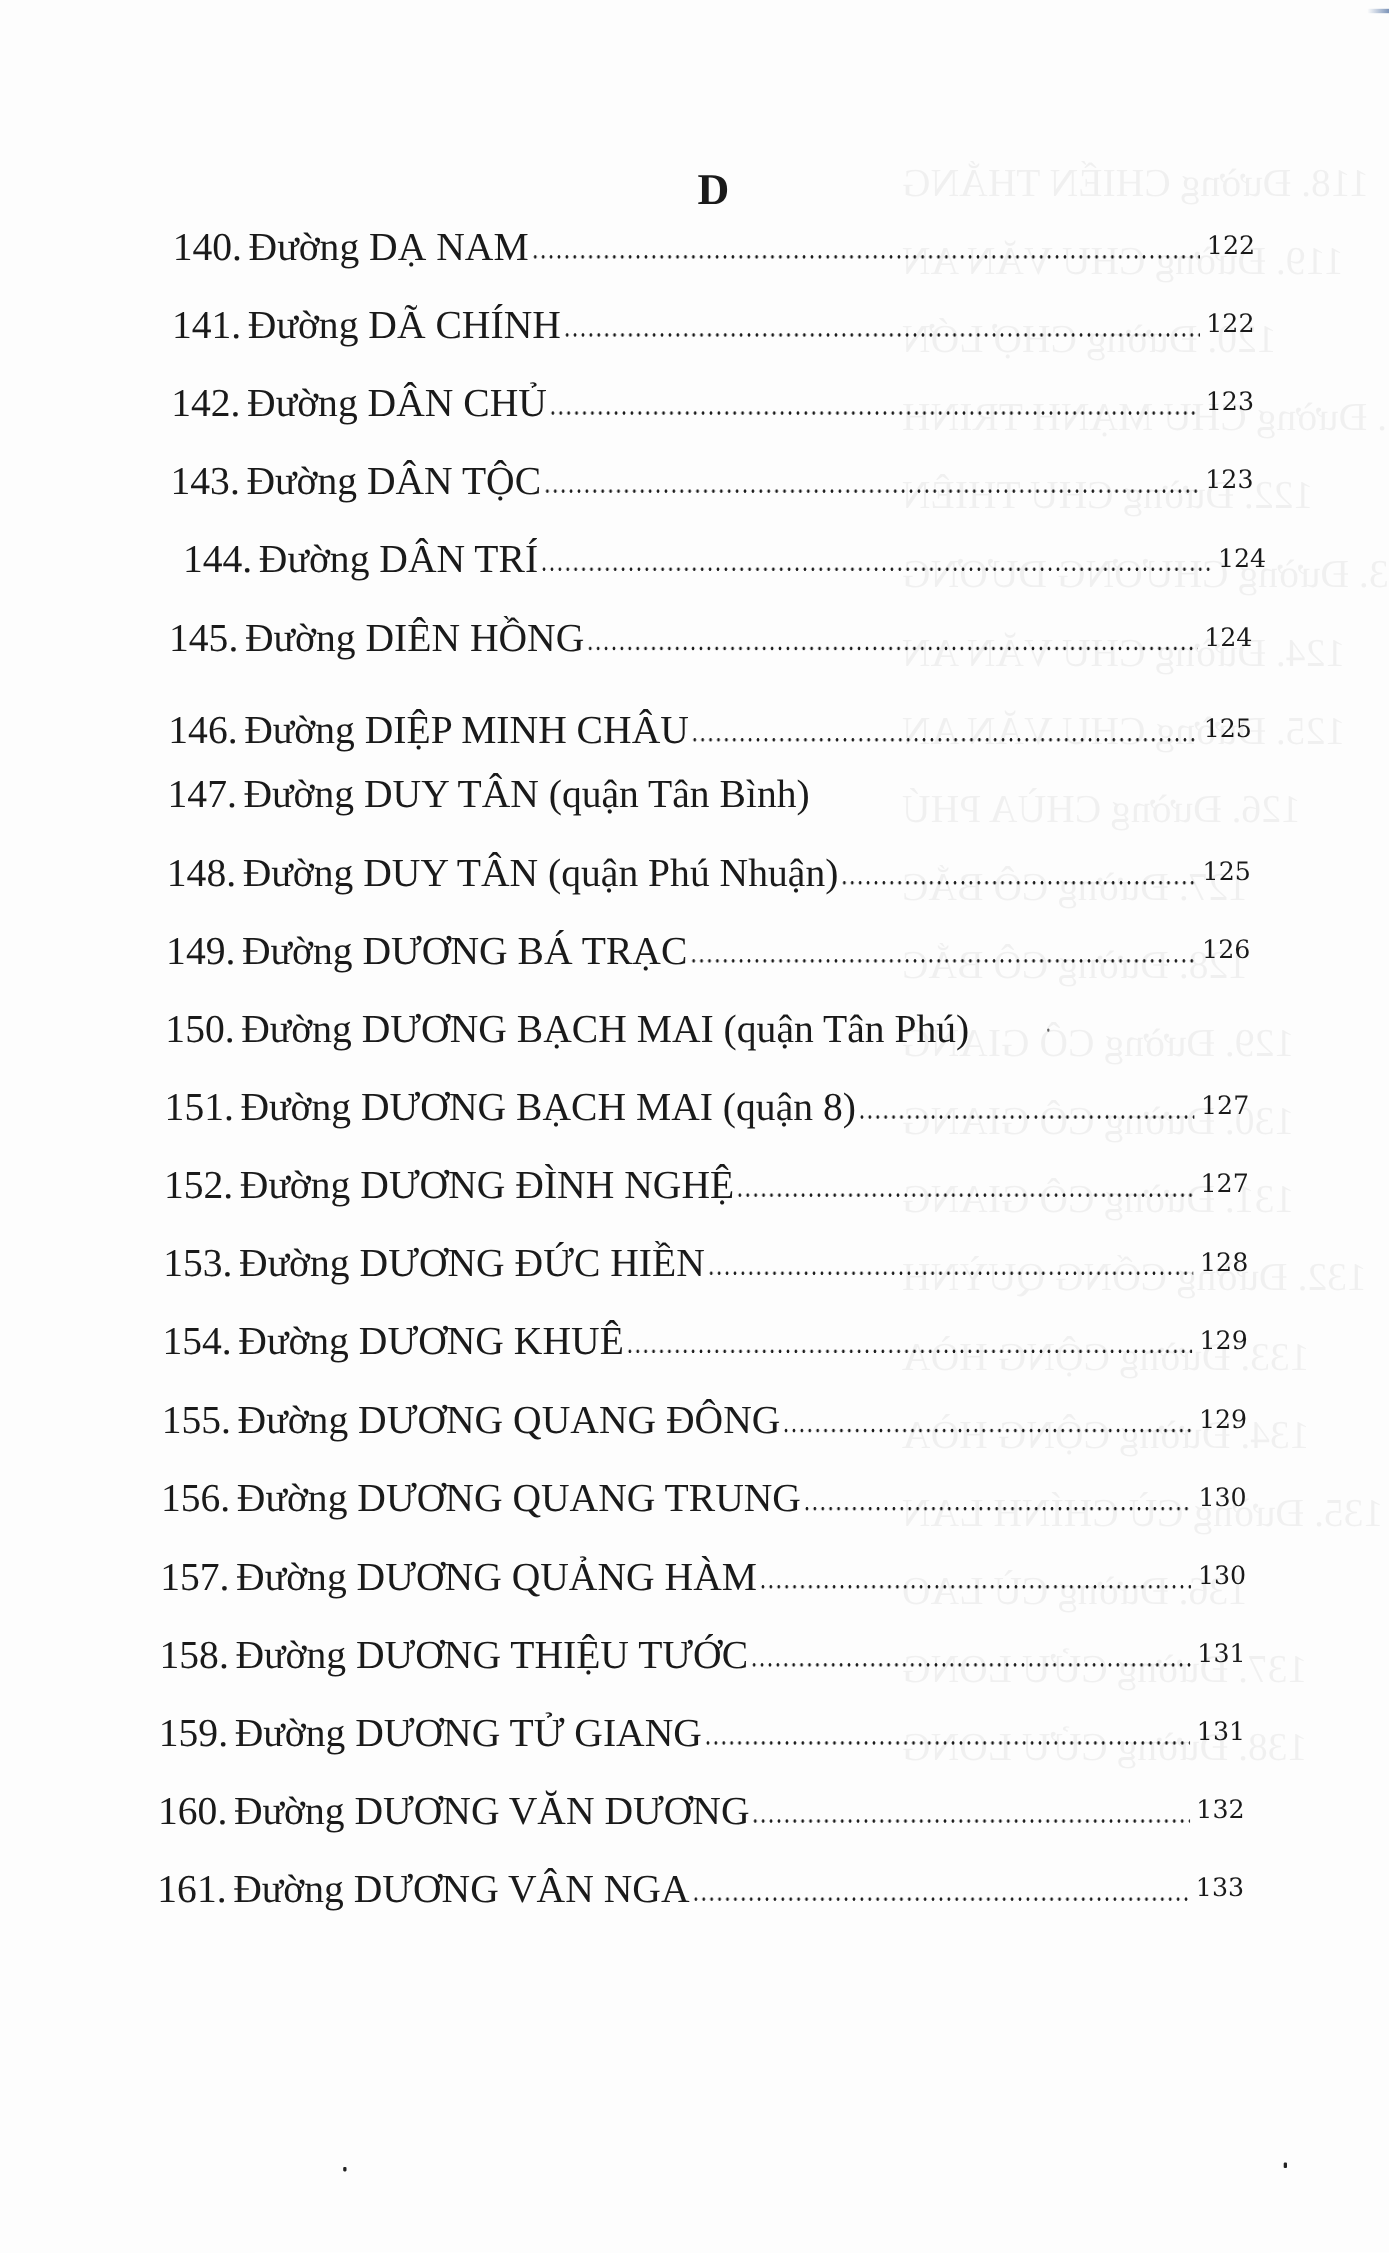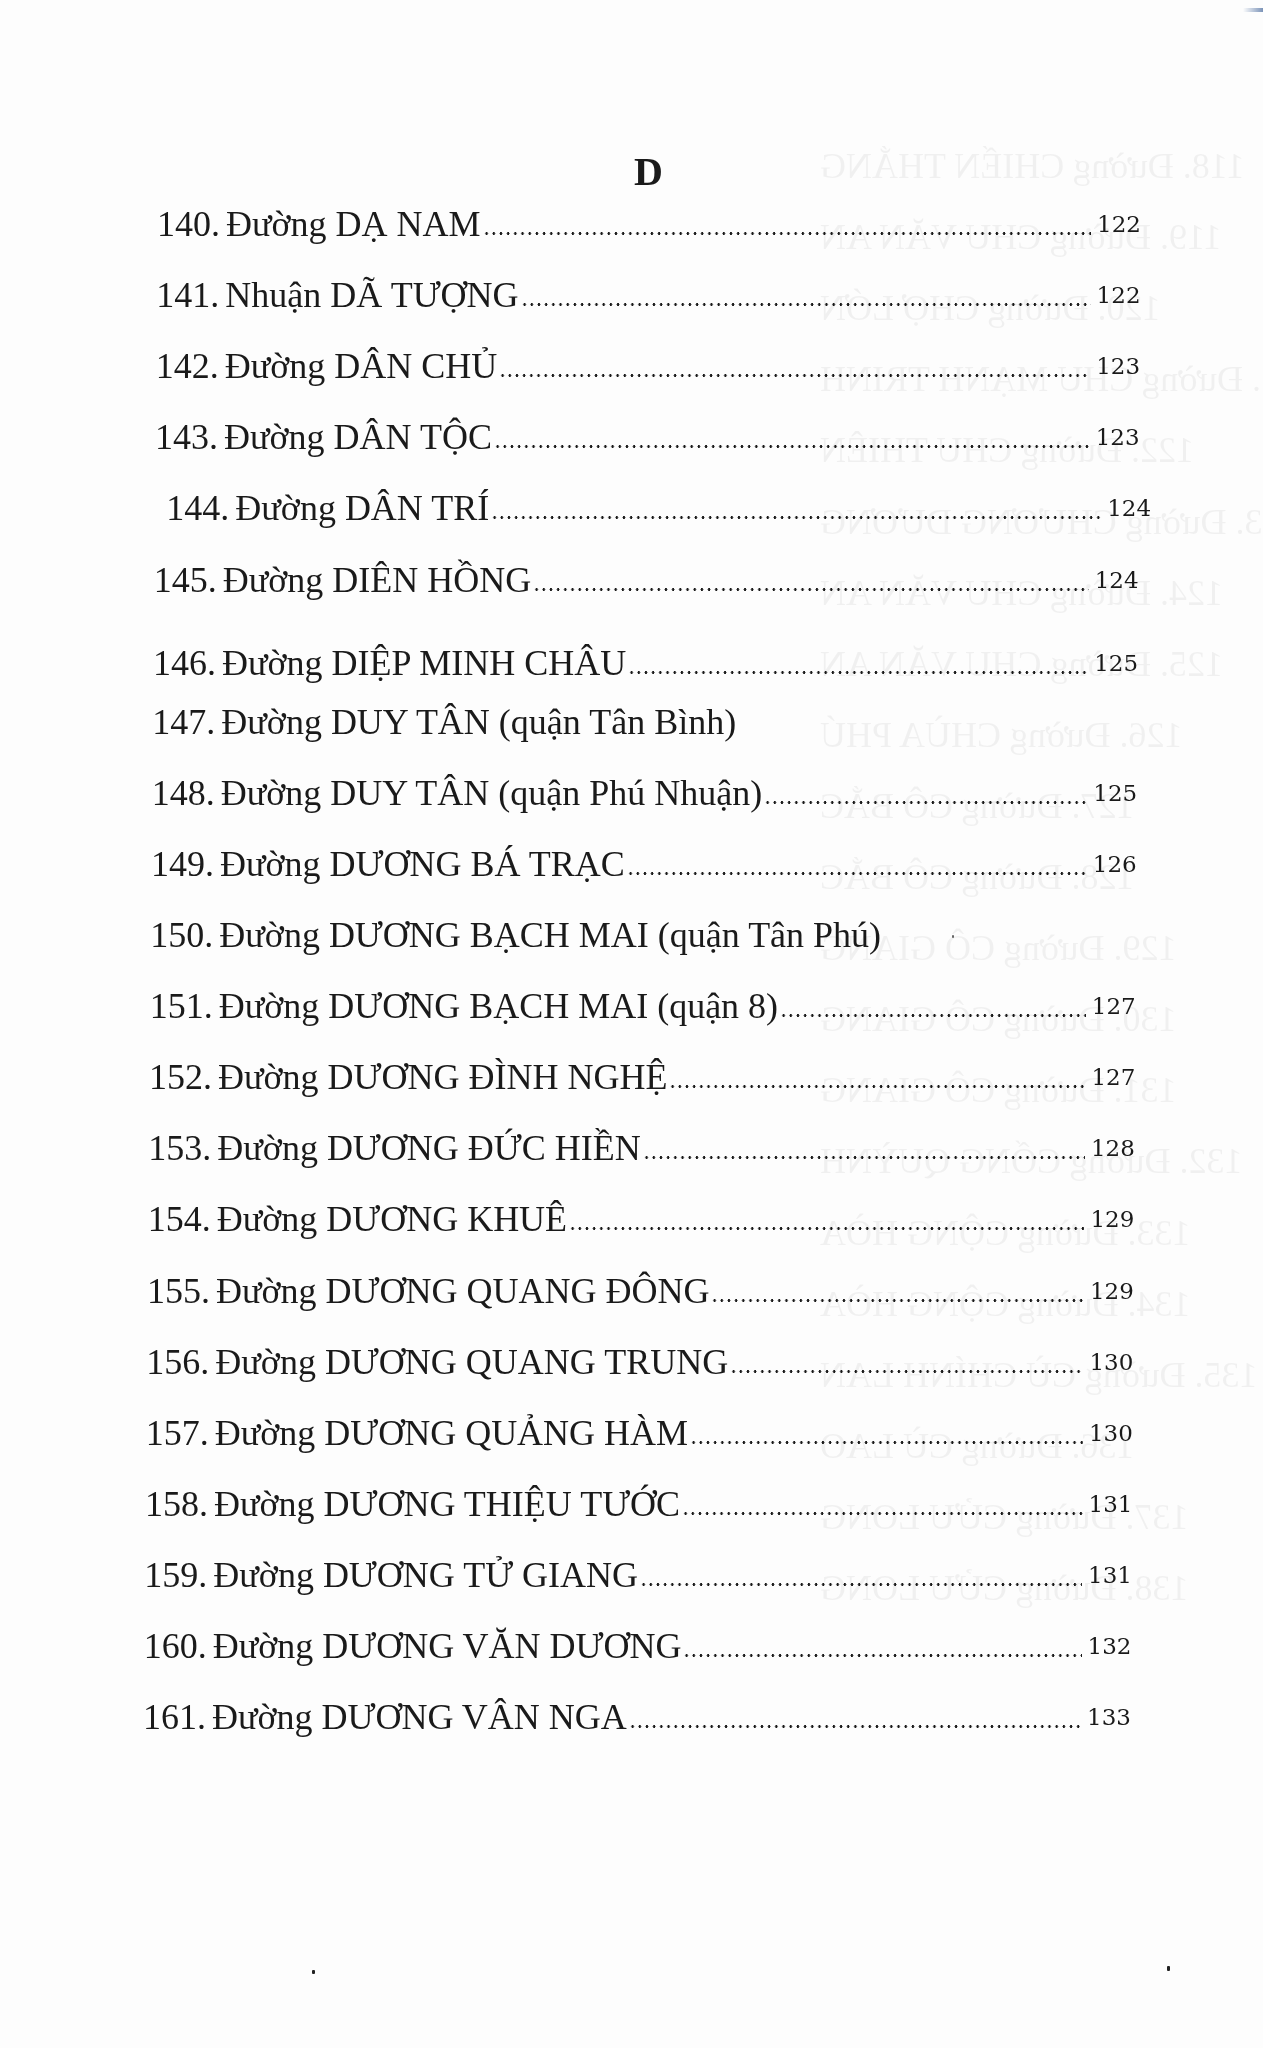--- a/index.html
+++ b/index.html
@@ -108,21 +108,21 @@
 
   <div class="toc" id="toc">
       <div class="toc-row" style="top: 202px; left: 157px; width: 984px;">
         <span class="num">140.</span>
         <span class="title">Đường DẠ NAM</span>
         <span class="leader"></span>
         <span class="page-no">122</span>
       </div>
       <div class="toc-row" style="top: 273.1px; left: 156.333px; width: 984.19px;">
         <span class="num">141.</span>
-        <span class="title">Nhuận DÃ TƯỢNG</span>
+        <span class="title">Đường DÃ CHÍNH</span>
         <span class="leader"></span>
         <span class="page-no">122</span>
       </div>
       <div class="toc-row" style="top: 344.2px; left: 155.667px; width: 984.381px;">
         <span class="num">142.</span>
         <span class="title">Đường DÂN CHỦ</span>
         <span class="leader"></span>
         <span class="page-no">123</span>
       </div>
       <div class="toc-row" style="top: 415.3px; left: 155px; width: 984.571px;">

